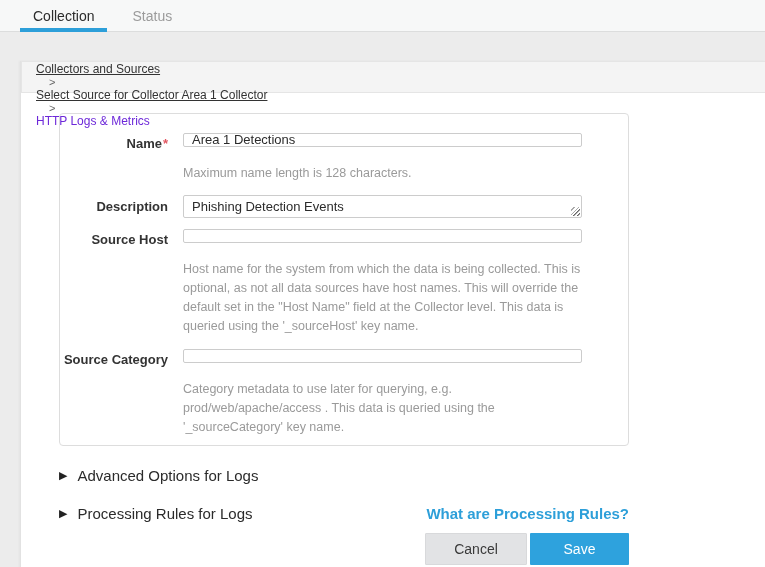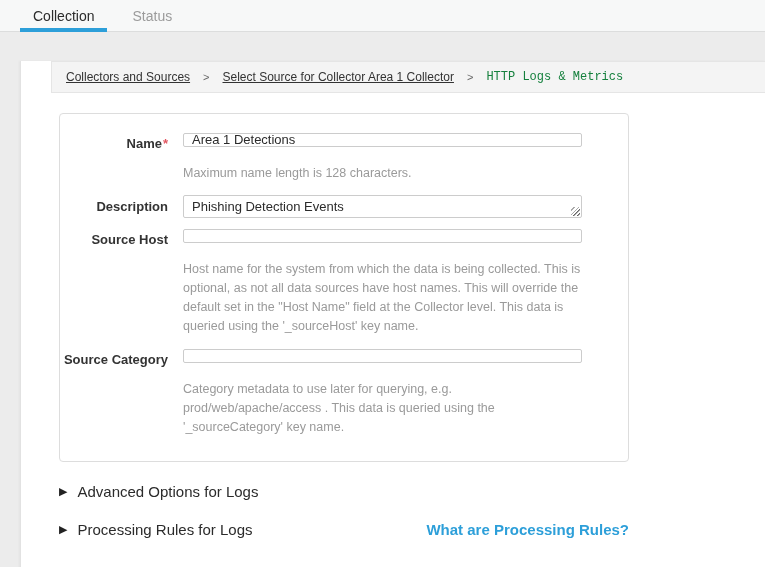--- a/index.html
+++ b/index.html
@@ -39,45 +39,44 @@
   .panel {
     margin-left:20px;
     height:535px;
     background:#ffffff;
     border-left:1px solid #e2e2e2;
     box-shadow:-1px 0 2px rgba(0,0,0,0.04);
   }
 
   
   .breadcrumb {
-    margin-left:30px;
     margin-top:29px;
     height:32px;
     background:#f4f4f4;
     border:1px solid #e5e5e5;
     border-right:none;
     display:flex;
-    align-items:center;
     padding-left:14px;
     font-size:12px;
     color:#333;
+    flex-direction:column;
   }
   .crumb-link { text-decoration:underline; cursor:pointer; color:#333; }
-  .crumb-current { color:#15803d;font-family:Liberation Mono, monospace; }
+  .crumb-current { color:#6d28d9; }
   .crumb-sep { color:#666; font-size:11px; margin:0 13px; }
 
   
   .card {
     margin-left:38px;
     margin-top:20px;
     width:570px;
     background:#fff;
     border:1px solid #dddddd;
     border-radius:4px;
-    padding:18px 48px 24px 0;
+    padding:18px 48px 8px 0;
   }
   .form-row {
     display:grid;
     grid-template-columns:108px 399px;
     column-gap:15px;
   }
   .form-label {
     text-align:right;
     font-size:13px;
     font-weight:700;
@@ -252,14 +251,18 @@
       <div class="section-head">
         <span class="caret">▶</span>
         <span class="section-title">Processing Rules for Logs</span>
       </div>
       <div class="spacer"></div>
       <span class="help-link">What are Processing Rules?</span>
     </div>
 
   </div>
 
+  <div class="actions">
+    <button class="btn btn-cancel">Cancel</button>
+    <button class="btn btn-save">Save</button>
+  </div>
 
 </div>
 
 </body></html>

